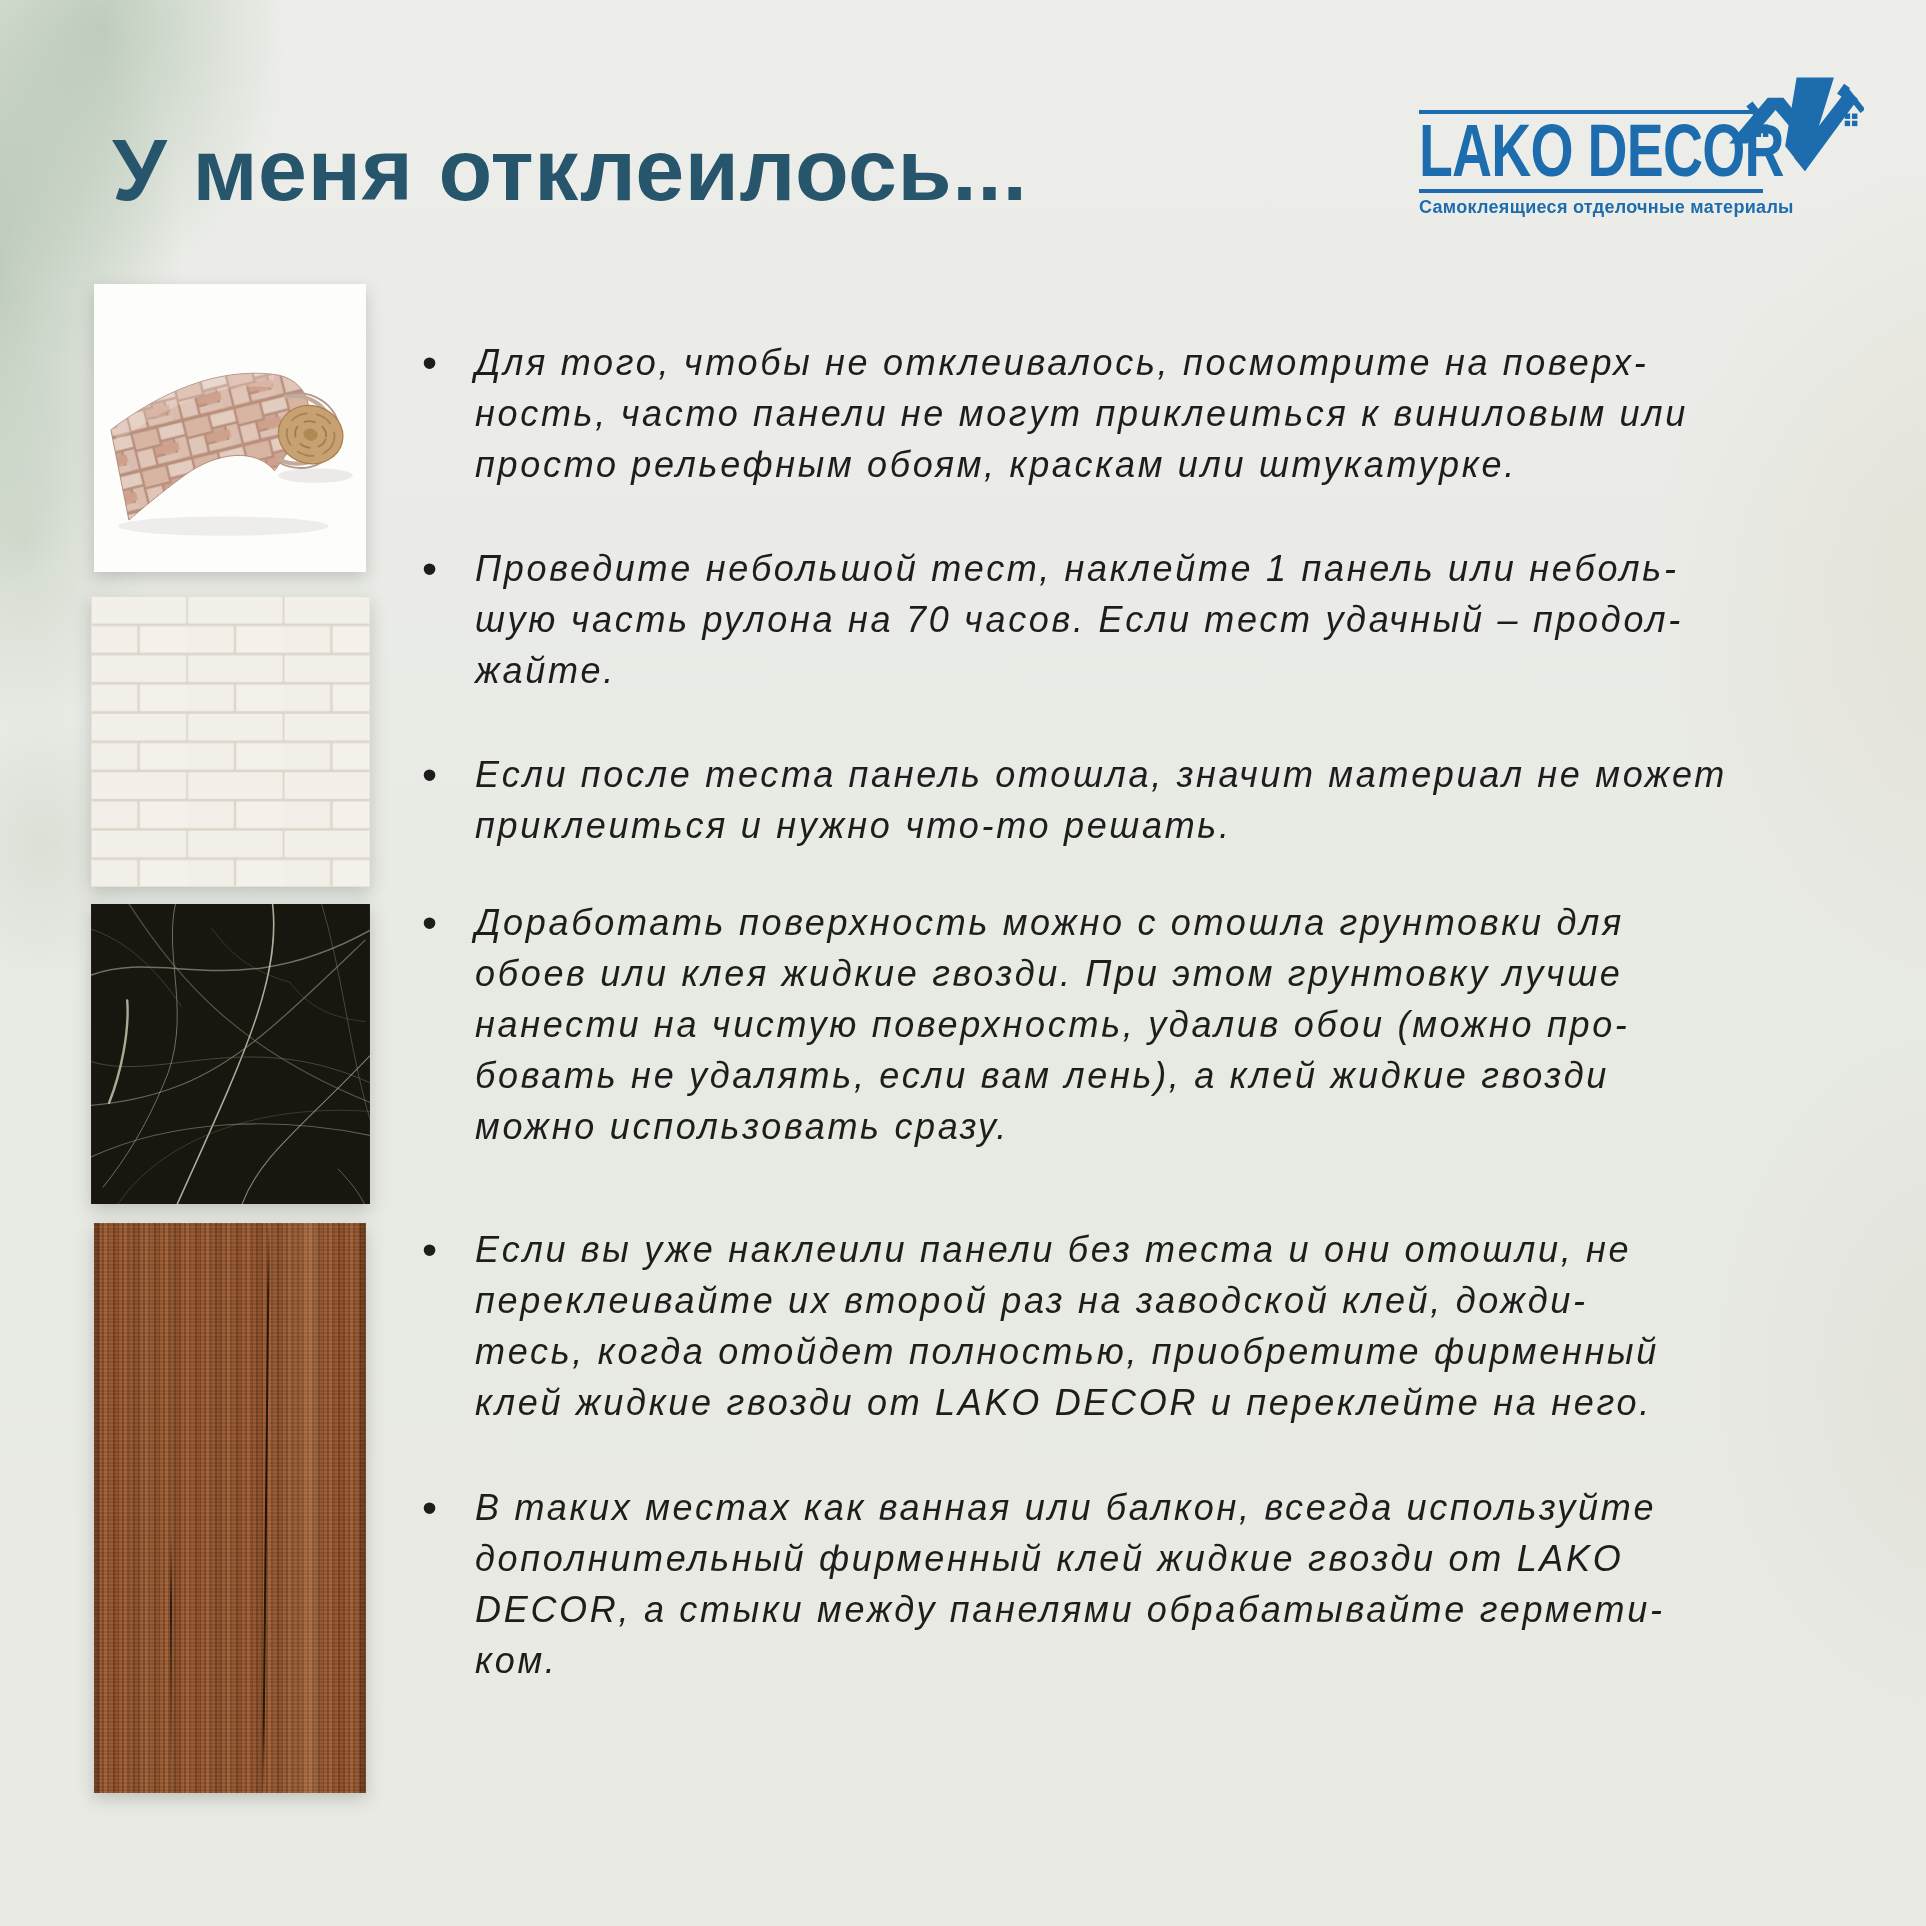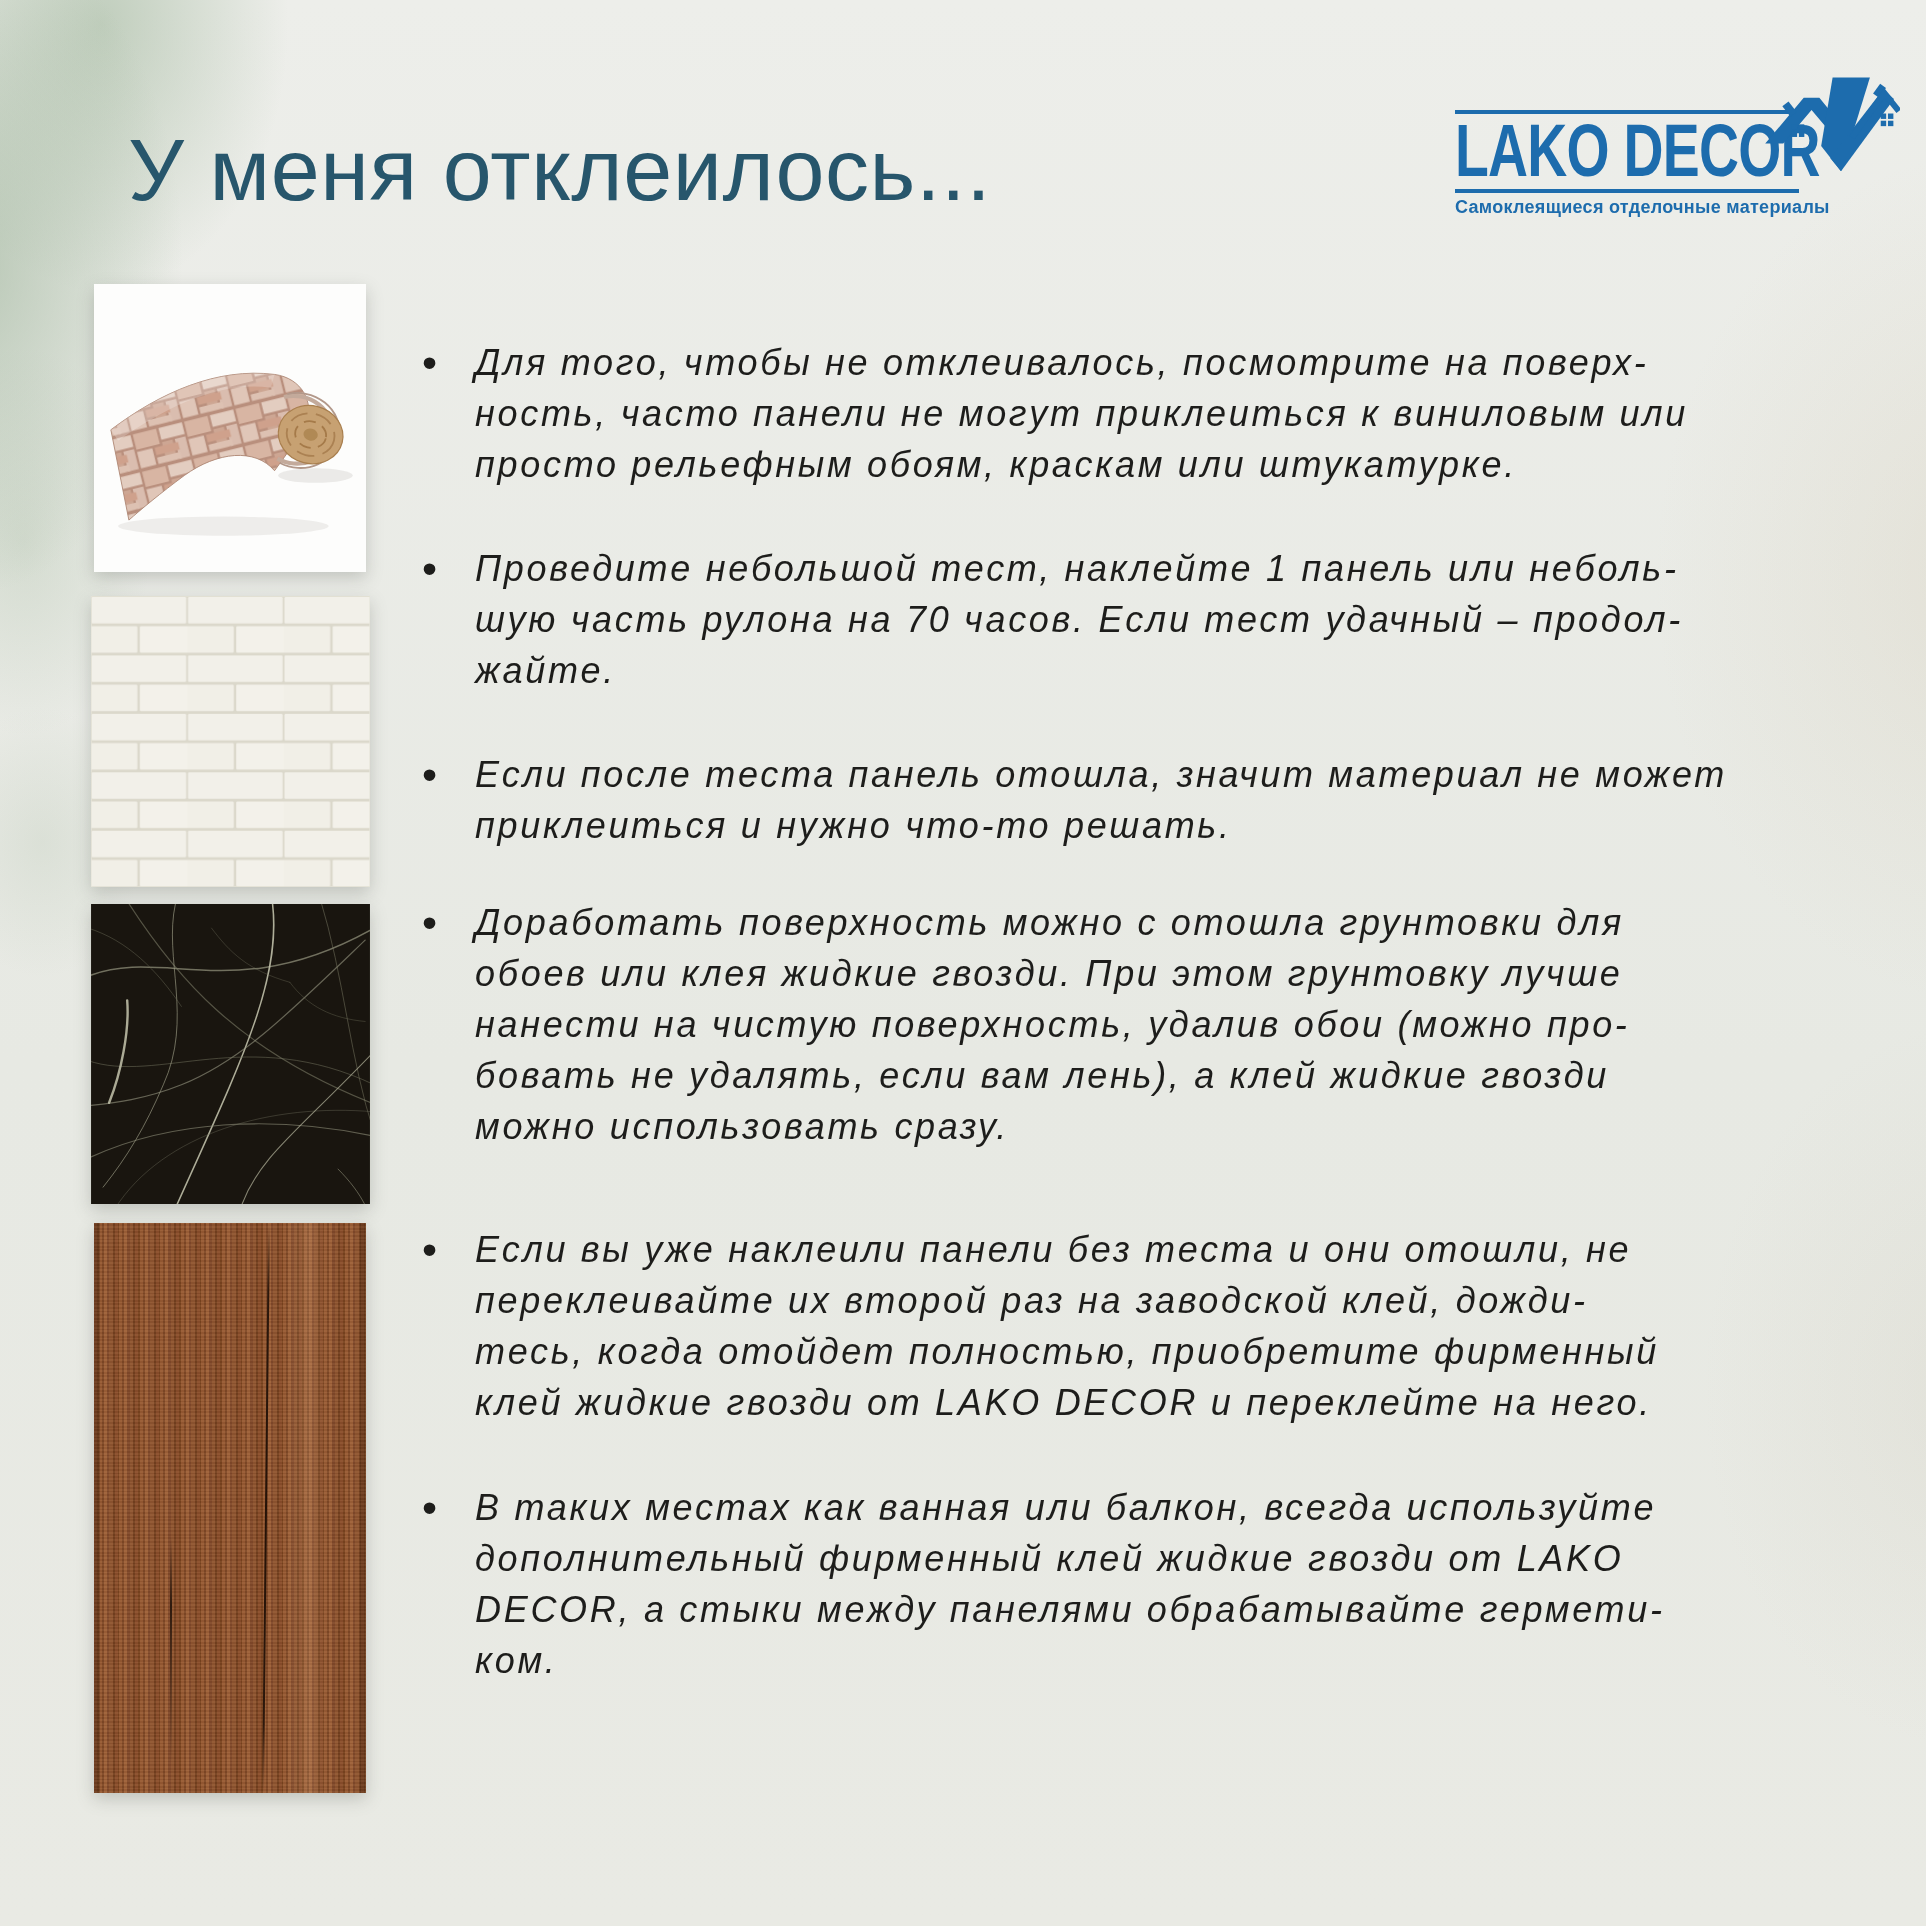--- a/index.html
+++ b/index.html
@@ -15,24 +15,24 @@
       radial-gradient(259px 373px at 102px 24px, rgba(148,174,144,0.50), rgba(148,174,144,0) 72%),
       radial-gradient(181px 277px at 24px 542px, rgba(160,182,155,0.30), rgba(160,182,155,0) 70%),
       radial-gradient(144px 193px at 42px 842px, rgba(170,188,165,0.22), rgba(170,188,165,0) 70%),
       radial-gradient(457px 590px at 103% 30%, rgba(212,202,180,0.30), rgba(212,202,180,0) 72%),
       radial-gradient(373px 517px at 102% 72%, rgba(206,200,184,0.22), rgba(206,200,184,0) 70%),
       linear-gradient(180deg,#edeeea 0%,#e7e9e3 55%,#e9eae4 100%);
   }
   
   .title{
     position:absolute;left:112px;top:119px;
-    font-size:88px;font-weight:400;letter-spacing:0.6px;
-    color:#27566c;white-space:nowrap;margin-left:16px;
-  }
-  .logo{position:absolute;left:1419px;top:77px;width:445px;height:156px;margin-left:36px;}
+    font-size:88px;font-weight:700;letter-spacing:0.6px;
+    color:#27566c;white-space:nowrap;
+  }
+  .logo{position:absolute;left:1419px;top:77px;width:445px;height:156px;}
   .logo-rule{position:absolute;left:0;width:344px;height:4.2px;background:#1d6cad;}
   .logo-rule.top{top:33px;}
   .logo-rule.bottom{top:112px;}
   .logo-brand{
     position:absolute;left:0;top:37px;
     font-size:90px;line-height:1;font-weight:700;color:#1d6cad;
     transform:scale(0.615,0.82);transform-origin:left top;
     white-space:nowrap;letter-spacing:-1.2px;
   }
   .logo-tagline{

